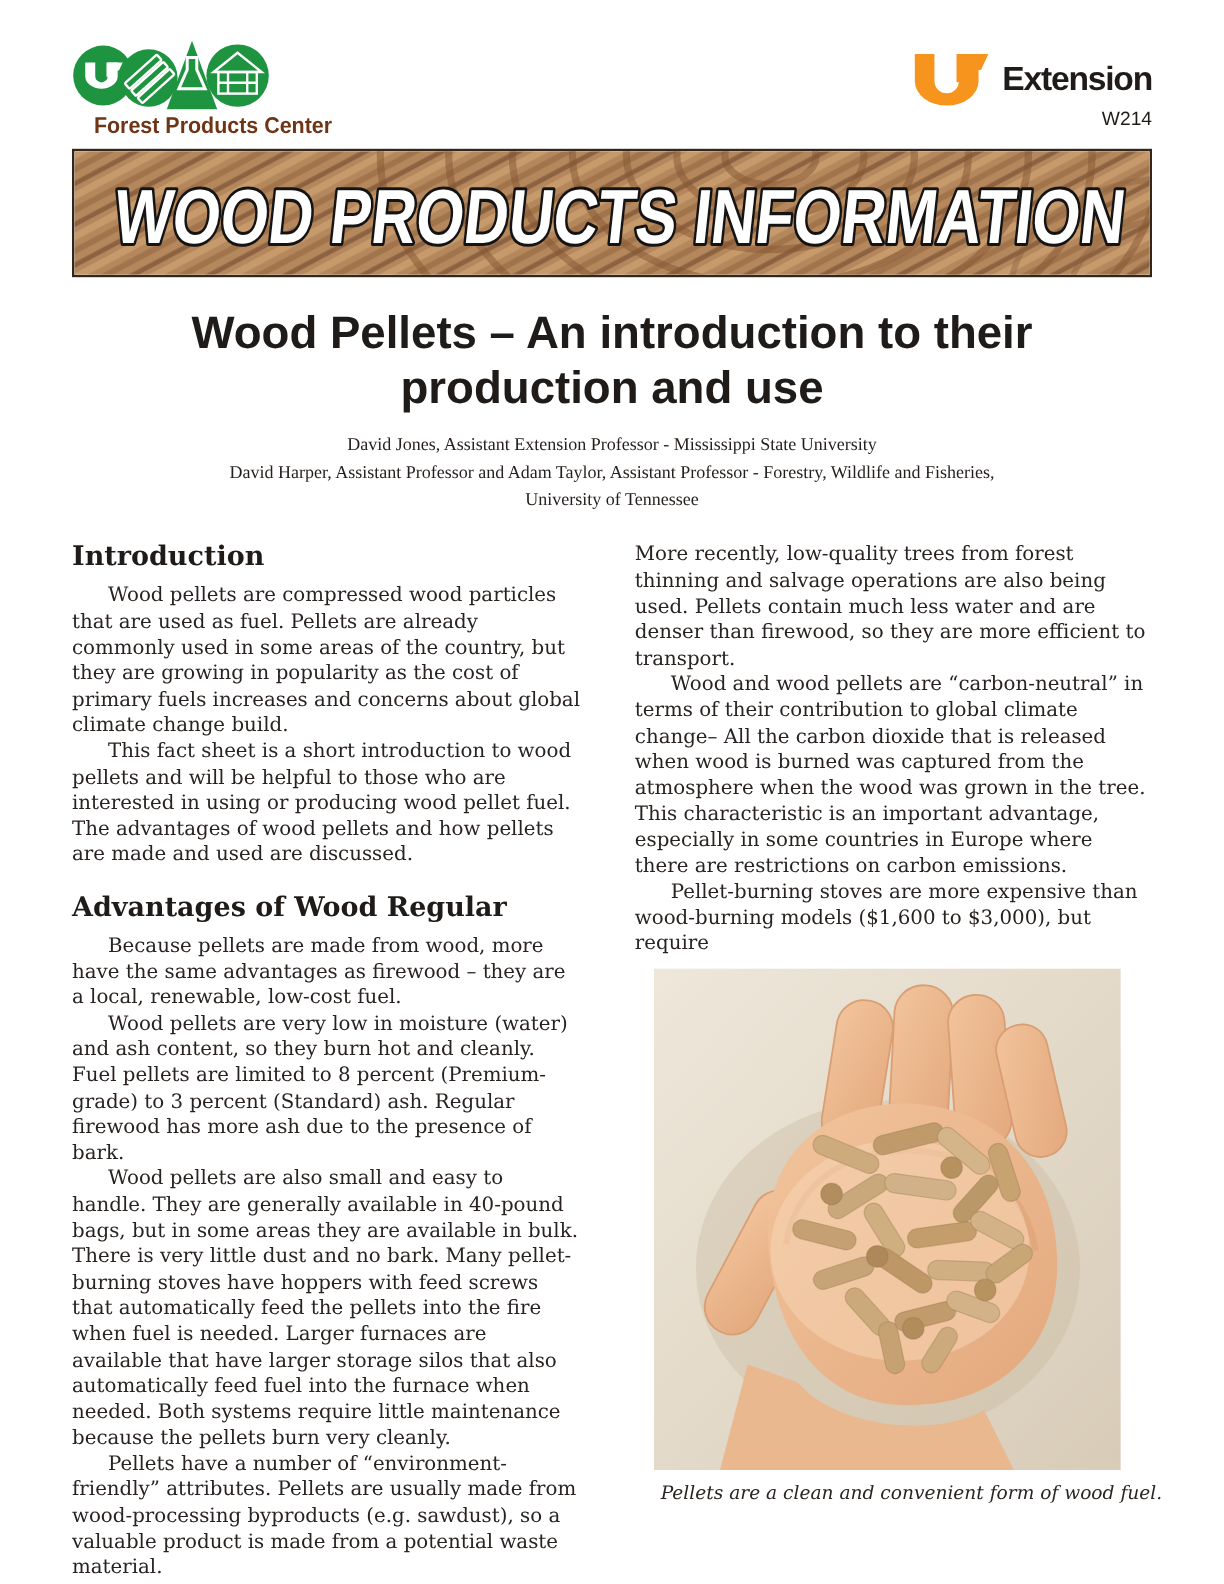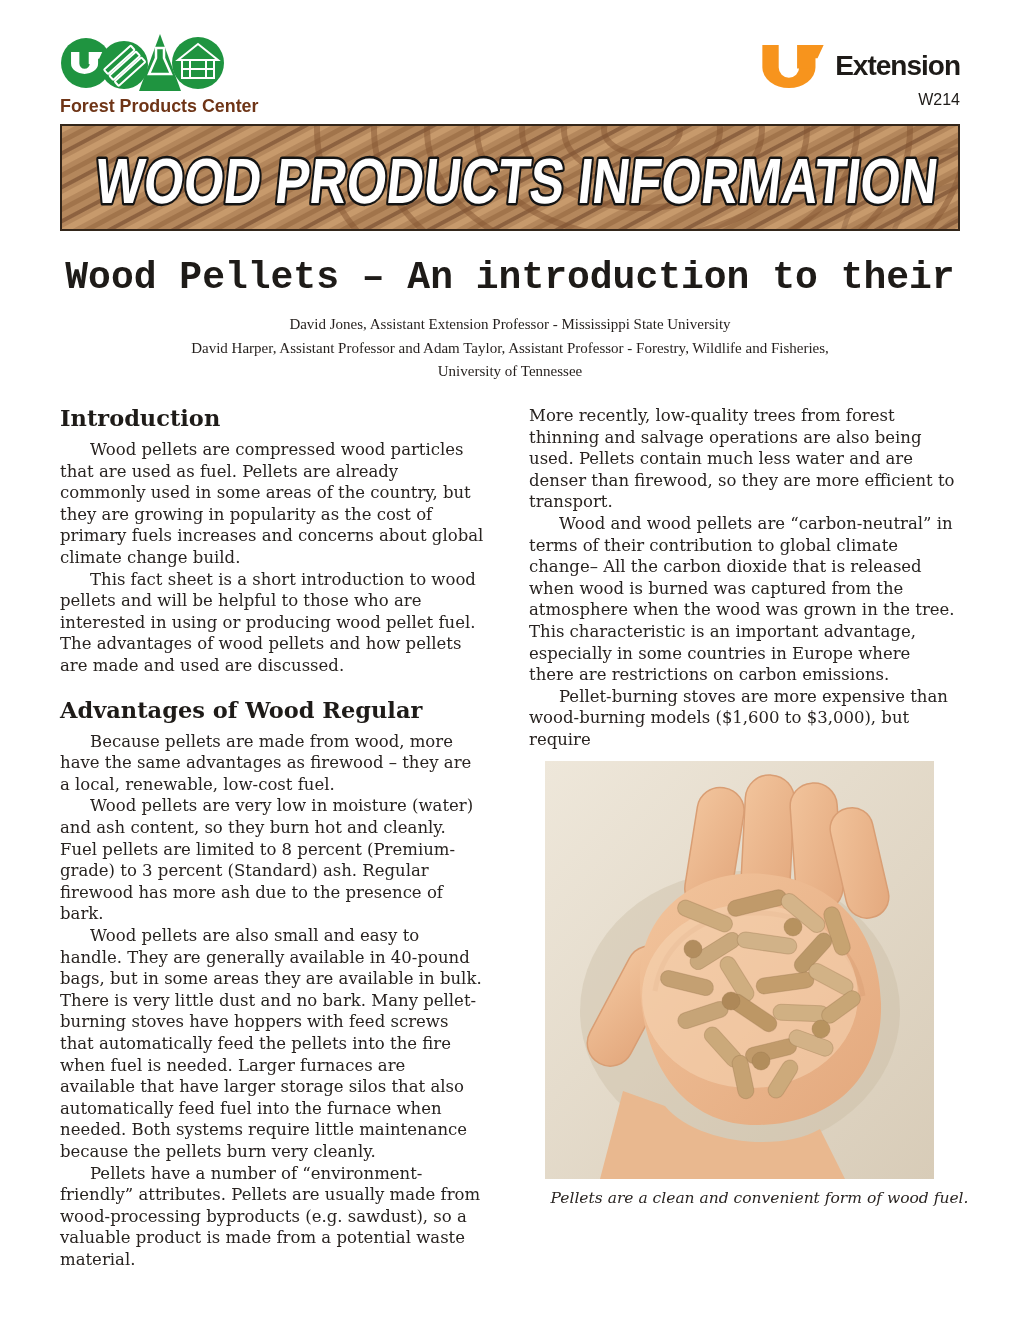--- a/index.html
+++ b/index.html
@@ -1,36 +1,36 @@
 <!DOCTYPE html>
 <html><head>
 <meta charset="utf-8">
 <style>
   html,body{margin:0;padding:0;background:#ffffff;}
   body{width:1020px;height:1320px;overflow:hidden;font-family:"DejaVu Serif",serif;color:#282320;}
   .page{width:900px;margin:0 auto;padding-top:34px;position:relative;}
 
   
   .brand-row{display:flex;justify-content:space-between;align-items:flex-start;height:84px;}
-  .fpc{width:250px;}
+  .fpc{width:250px;text-align:center;}
   .fpc-icons{display:flex;align-items:flex-end;height:58px;}
   .fpc-label{font-family:"Liberation Sans",sans-serif;font-weight:bold;font-size:19px;color:#6f3517;
              transform:scaleX(.94);transform-origin:left;margin-top:3px;white-space:nowrap;}
   .utext-block{display:flex;flex-direction:column;align-items:flex-end;padding-top:8px;}
   .utext-row{display:flex;align-items:center;}
   .utext-word{font-family:"Liberation Sans",sans-serif;font-weight:bold;font-size:28px;color:#1e1b18;
               letter-spacing:-1px;margin-left:8px;}
   .doc-number{font-family:"Liberation Sans",sans-serif;font-size:16px;color:#1e1b18;margin-top:2px;}
 
   
   .banner{margin-top:6px;width:896px;height:103px;border:2px solid #33261a;position:relative;}
   .banner svg{display:block;width:100%;height:100%;}
 
   
-  .doc-title{margin-top:24px;text-align:center;font-family:Liberation Mono, monospace;font-weight:bold;
+  .doc-title{margin-top:24px;text-align:center;font-family:Liberation Sans, sans-serif;font-weight:bold;
              font-size:38px;line-height:1.22;color:#1e1b18;}
   .byline{margin-top:12px;text-align:center;font-family:"Liberation Serif",serif;font-size:15px;
           line-height:1.55;color:#241f1c;}
 
   
   .columns{display:flex;gap:45px;margin-top:22px;}
   .col{width:431px;font-size:16.5px;line-height:21.6px;}
   .col h2{font-size:22.5px;line-height:1.2;margin:0 0 7px;color:#1e1b18;}
   .col h2.second{margin-top:20px;}
   .col p{margin:0;}
@@ -119,20 +119,21 @@
         <ellipse cx="920" cy="118" rx="140" ry="96"></ellipse>
       </g>
       <g transform="translate(0,6) scale(1,1.14)">
         <text transform="skewX(-7)" x="460" y="62" text-anchor="middle" font-family="Liberation Sans, sans-serif" font-weight="bold" font-size="56" fill="#ffffff" stroke="#141414" stroke-width="4.5" stroke-linejoin="round" paint-order="stroke" textLength="842" lengthAdjust="spacingAndGlyphs">WOOD PRODUCTS INFORMATION</text>
       </g>
     </svg>
   </div>
 
   <div class="doc-title">
     <div>Wood Pellets – An introduction to their</div>
+    <div>production and use</div>
   </div>
   <div class="byline">
     <div>David Jones, Assistant Extension Professor - Mississippi State University</div>
     <div>David Harper, Assistant Professor and Adam Taylor, Assistant Professor - Forestry, Wildlife and Fisheries,</div>
     <div>University of Tennessee</div>
   </div>
 
   <div class="columns">
 
     <div class="col">

